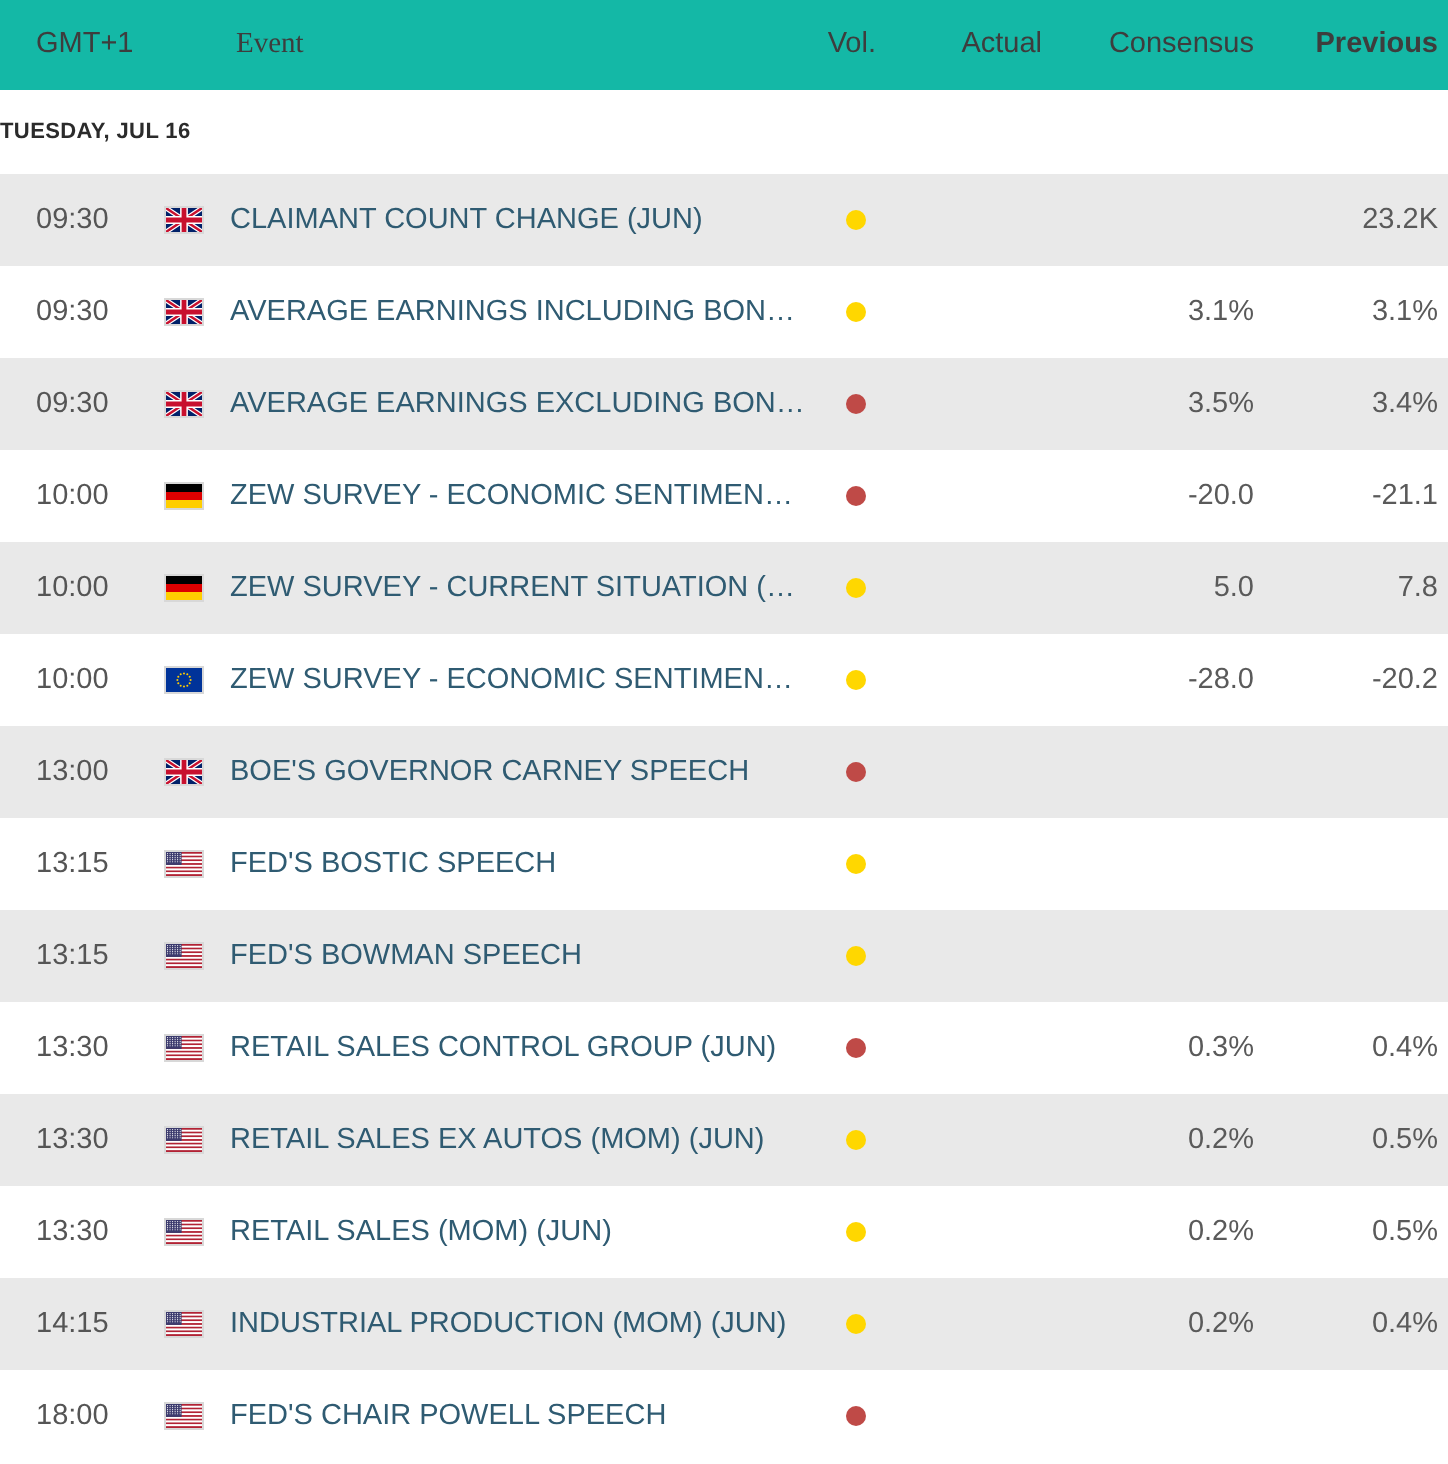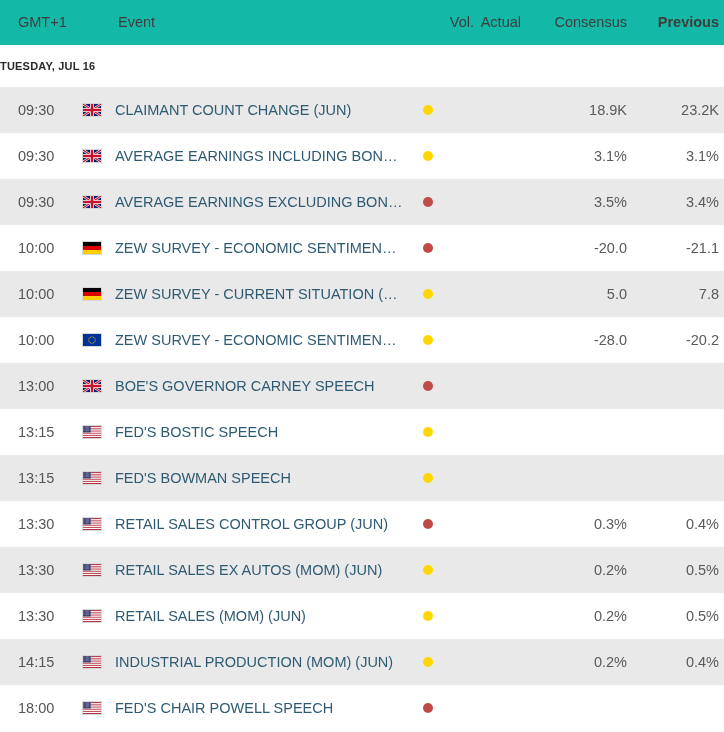--- a/index.html
+++ b/index.html
@@ -30,22 +30,22 @@
   .cal-header .hcell {
     position: absolute;
     top: 0;
     height: 45px;
     line-height: 45px;
     font-size: 14.5px;
     color: #3d3d3d;
     white-space: nowrap;
   }
   .h-gmt      { left: 18px; }
-  .h-event    { left: 118px; }
-  .h-vol      { left: 0; width: 438px; text-align: right; padding-left: 36px; }
+  .h-event    { left: 118px; font-family: Liberation Serif, serif; }
+  .h-vol      { left: 0; width: 438px; text-align: right; }
   .h-actual   { left: 0; width: 521px; text-align: right; }
   .h-cons     { left: 0; width: 627px; text-align: right; }
   .h-prev     { left: 0; width: 719px; text-align: right; font-weight: bold; }
 
   
   .date-row {
     height: 42px;
     background: #ffffff;
     display: flex;
     align-items: center;
@@ -159,21 +159,20 @@
             <path d="M0,0 L60,40 M60,0 L0,40" stroke="#C8102E" stroke-width="4"></path>
             <path d="M30,0 L30,40 M0,20 L60,20" stroke="#fff" stroke-width="13"></path>
             <path d="M30,0 L30,40 M0,20 L60,20" stroke="#C8102E" stroke-width="8"></path>
           </svg>
         </div>
         <div class="cell c-event">CLAIMANT COUNT CHANGE (JUN)</div>
         <div class="cell c-vol">
           <span class="dot vol-low"></span>
         </div>
         <div class="cell c-actual"></div>
-        <div class="cell c-cons">18.9K</div>
         <div class="cell c-prev">23.2K</div>
       </div>
       <div class="ev-row">
         <div class="cell c-time">09:30</div>
         <div class="cell c-flag">
           <svg class="flag" viewBox="0 0 60 40" preserveAspectRatio="none">
             <rect width="60" height="40" fill="#012169"></rect>
             <path d="M0,0 L60,40 M60,0 L0,40" stroke="#fff" stroke-width="8"></path>
             <path d="M0,0 L60,40 M60,0 L0,40" stroke="#C8102E" stroke-width="4"></path>
             <path d="M30,0 L30,40 M0,20 L60,20" stroke="#fff" stroke-width="13"></path>

